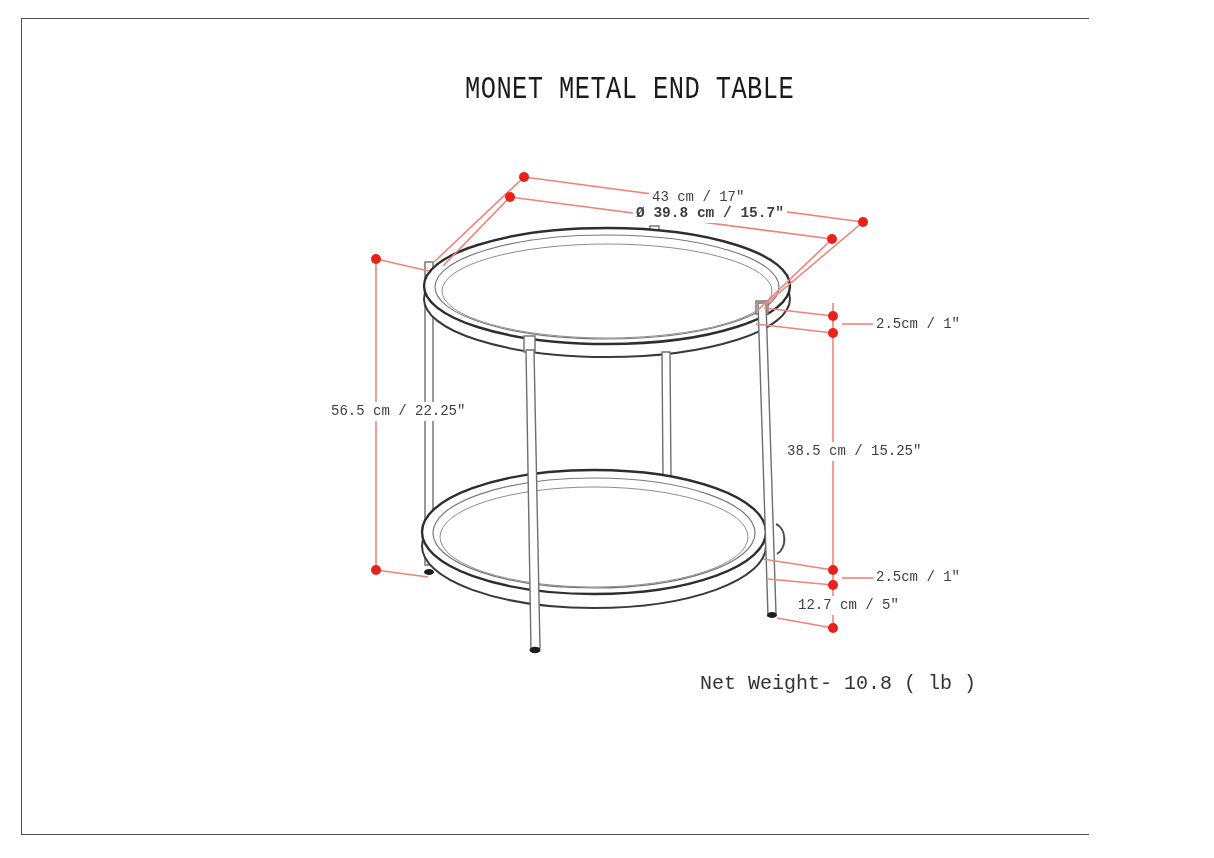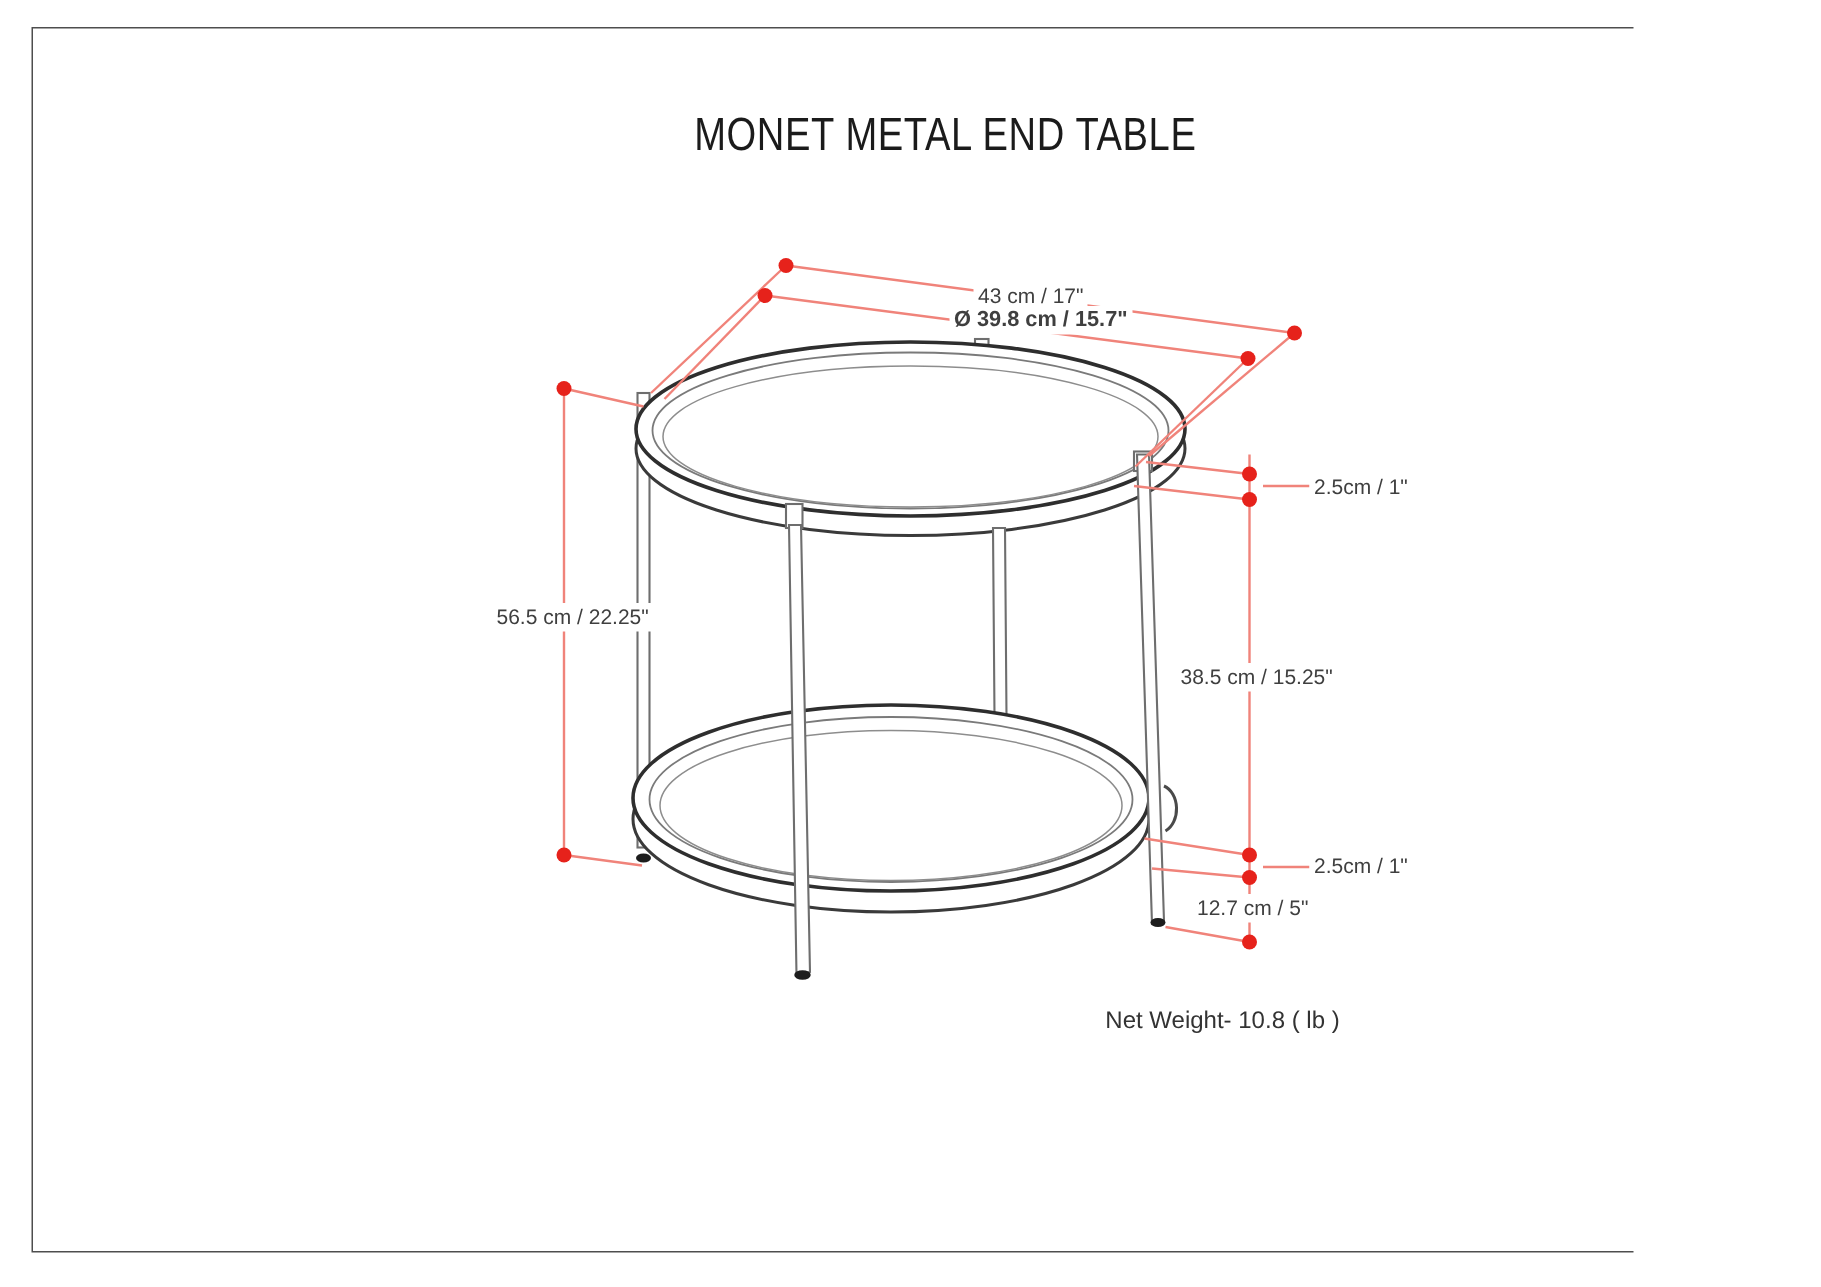--- a/index.html
+++ b/index.html
@@ -1,18 +1,18 @@
 <!DOCTYPE html>
 <html style="--dim-line: #f0837a; --dim-dot: #e6221b; --outline: #2e2e2e; --label-text: #3f3f3f;"><head>
 <meta charset="utf-8">
 <style>
   html,body{margin:0;padding:0;background:#fff;}
   #canvas{
     position:relative;width:1089px;height:858px;background:#ffffff;overflow:hidden;
-    font-family:Liberation Sans, sans-serif;
+    font-family:Liberation Mono, monospace;
   }
   #page-border{
     position:absolute;left:21px;top:18px;width:1170px;height:817px;
     border:1.5px solid #4e4e4e;box-sizing:border-box;pointer-events:none;
   }
   #diagram-svg{position:absolute;left:0;top:0;width:1214px;height:858px;}
   
   .outline-heavy{stroke:var(--outline,#2e2e2e);stroke-width:2.4;fill:#ffffff;}
   .outline-med{stroke:#3a3a3a;stroke-width:2;fill:#ffffff;}
   .thin{stroke:#7a7a7a;stroke-width:1.2;fill:none;}
@@ -29,21 +29,21 @@
     display:inline-block;font-size:31px;letter-spacing:.5px;color:#1b1b1b;
     transform:scaleX(.82);transform-origin:center;white-space:nowrap;
   }
   .dim-label{
     position:absolute;font-size:14px;line-height:17px;color:var(--label-text,#3f3f3f);
     background:#ffffff;padding:1px 3px;white-space:nowrap;z-index:5;
   }
   .dim-label.bold{font-weight:bold;font-size:14.5px;}
   .net-weight{
     position:absolute;left:700px;top:672px;width:230px;text-align:center;
-    font-size:16px;color:#333333;white-space:nowrap;
+    font-size:20px;color:#333333;white-space:nowrap;
   }
 </style>
 </head>
 <body>
 
 <div id="canvas">
 
   <div id="page-border"></div>
 
   <div class="title-wrap">

